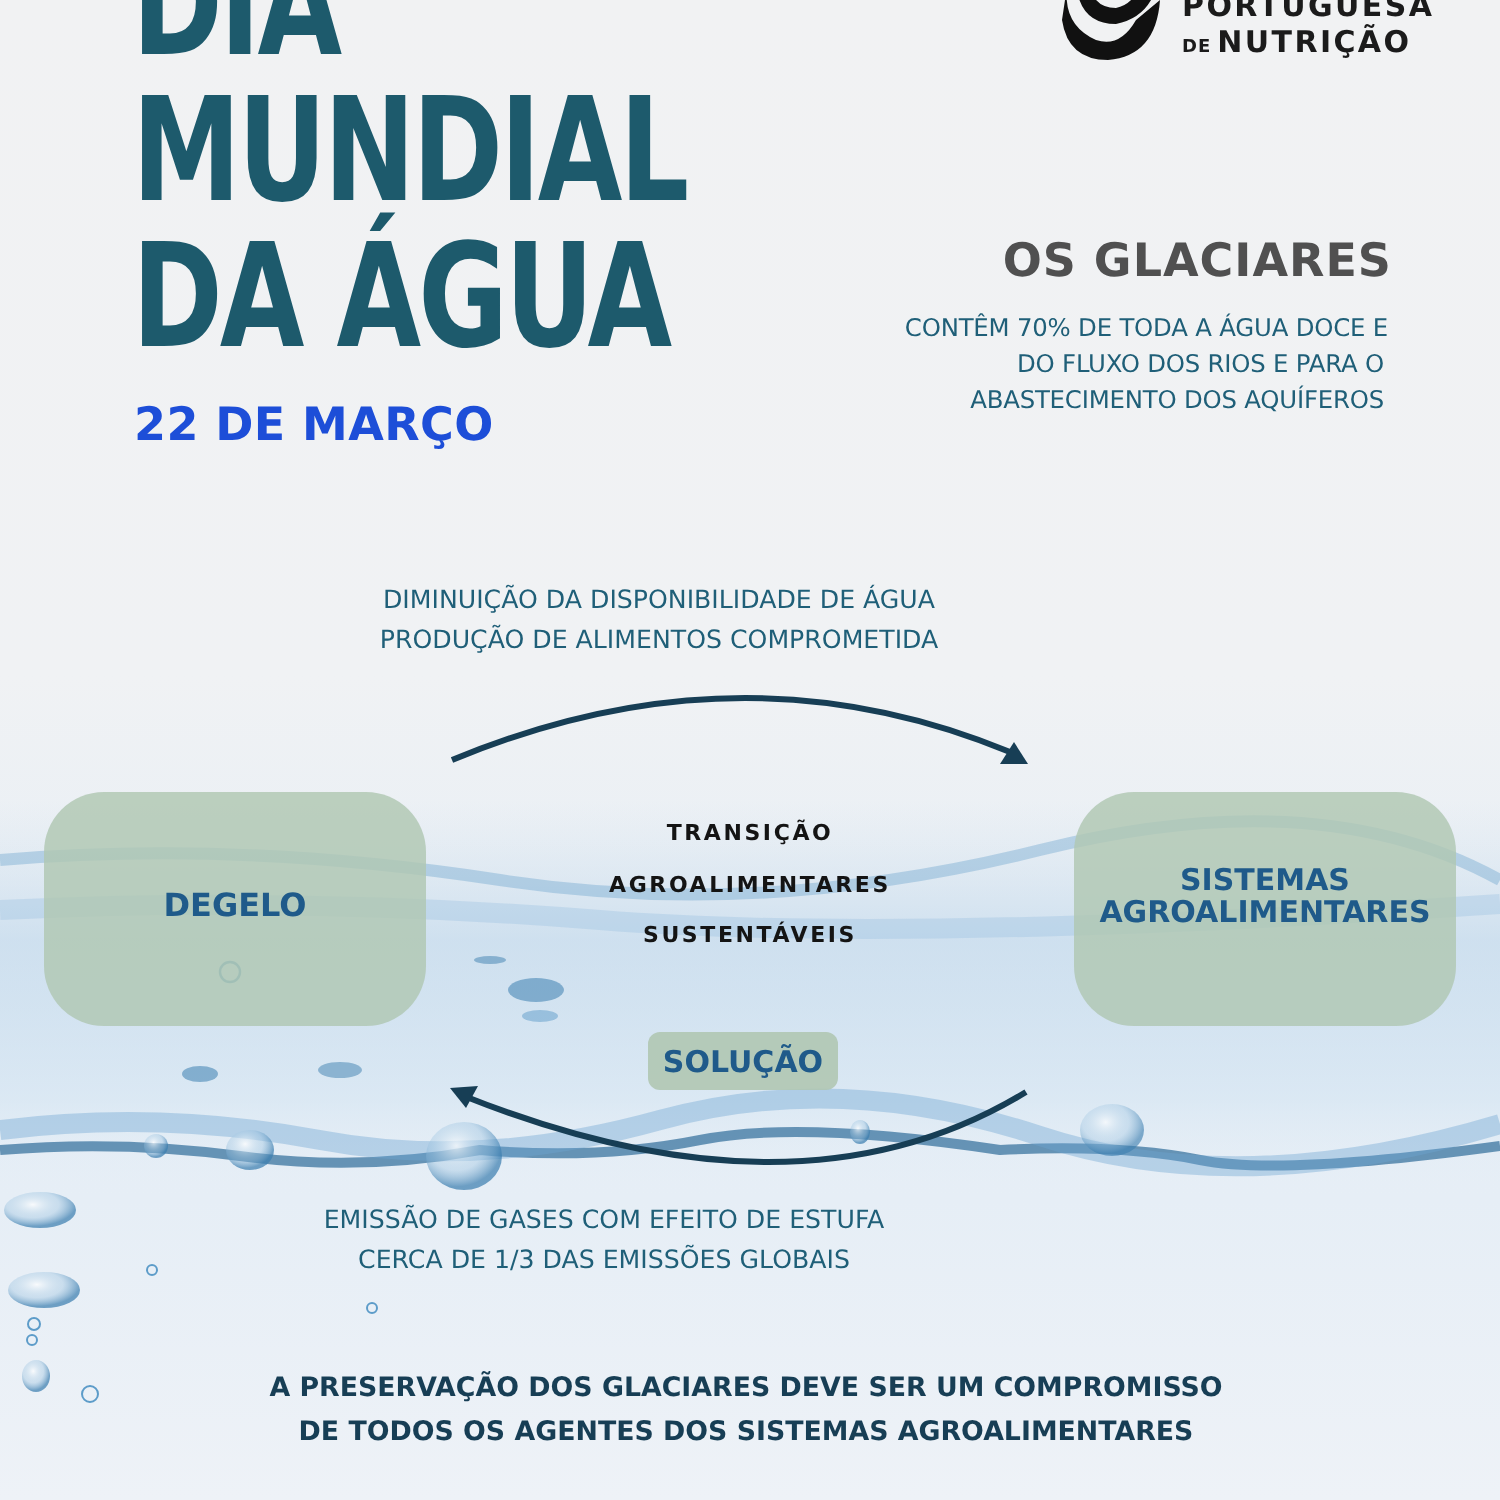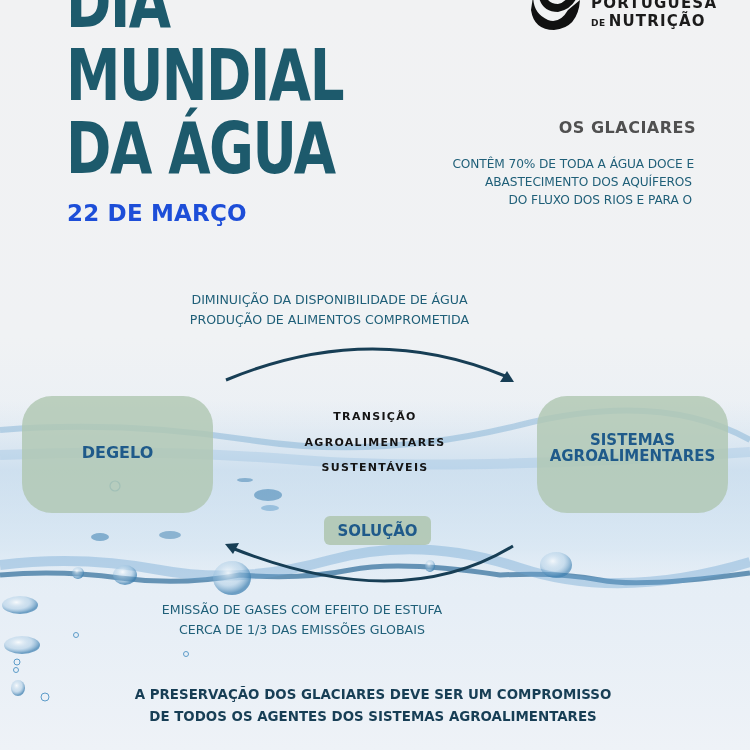--- a/index.html
+++ b/index.html
@@ -41,21 +41,21 @@
       color: #1b1b1b;
       font-size: 15px;
       line-height: 18px;
       letter-spacing: 1.2px;
       font-weight: bold;
     }
     .logo-text .small { font-size: 9px; letter-spacing: 0.5px; margin-right: 3px; margin-top: 20px; }
     .glaciares-title {
       position: absolute; right: 54px; top: 118px;
       font-family: "DejaVu Sans", sans-serif;
-      font-weight: bold; font-size: 16px; color: #505050; letter-spacing: 0.5px;
+      font-weight: bold; font-size: 23px; color: #505050; letter-spacing: 0.5px;
     }
     .glaciares-body {
       position: absolute; right: 54px; top: 155px;
       text-align: right;
       font-family: "DejaVu Sans", sans-serif;
       font-size: 12.2px; line-height: 18px; color: #1f5f78;
       letter-spacing: -0.1px;
     }
     .glaciares-body div:nth-child(1) { margin-right: 2px; }
     .glaciares-body div:nth-child(2) { margin-right: 4px; }
@@ -82,21 +82,21 @@
     .box-left { left: 22px; top: 396px; font-size: 16px; }
     .box-left span { margin-bottom: 4px; }
     .box-right { left: 537px; top: 396px; font-size: 15px; line-height: 16px; padding-bottom: 14px; }
     .center-text {
       position: absolute; left: 245px; width: 260px; top: 404px; text-align: center;
       font-family: "DejaVu Sans", sans-serif;
       font-weight: bold; font-size: 11px; line-height: 25.5px; color: #141414;
       letter-spacing: 1.3px;
     }
     .solucao {
-      position: absolute; left: 324px; top: 516px; width: 107px; height: 29px;
+      position: absolute; left: 324px; top: 516px; width: 95px; height: 29px;
       background: rgba(176, 199, 178, 0.9);
       border-radius: 6px;
       display: flex; align-items: center; justify-content: center;
       font-family: "DejaVu Sans", sans-serif;
       font-weight: bold; font-size: 15px; color: #1f5a8a;
     }
     .footer {
       position: absolute; left: 0; width: 746px; top: 684px; text-align: center;
       font-family: "DejaVu Sans", sans-serif;
       font-weight: bold; font-size: 13.4px; line-height: 22px; color: #173e55;
@@ -160,22 +160,22 @@
 <div class="logo-text">
   <div>PORTUGUESA</div>
   <div>
     <span class="small">DE</span><span>NUTRIÇÃO</span>
   </div>
 </div>
 
 <div class="glaciares-title">OS GLACIARES</div>
 <div class="glaciares-body">
   <div>CONTÊM 70% DE TODA A ÁGUA DOCE E</div>
+  <div>DO FLUXO DOS RIOS E PARA O</div>
   <div>ABASTECIMENTO DOS AQUÍFEROS</div>
-  <div>DO FLUXO DOS RIOS E PARA O</div>
 </div>
 
 <div class="top-caption">
   <div>DIMINUIÇÃO DA DISPONIBILIDADE DE ÁGUA</div>
   <div>PRODUÇÃO DE ALIMENTOS COMPROMETIDA</div>
 </div>
 
 <svg class="arrows" viewBox="0 0 750 750">
   <path d="M226 380 Q 370 320 505 376" stroke="#173e55" stroke-width="3" fill="none"></path>
   <polygon points="514,382 500,382 507,371" fill="#173e55"></polygon>

